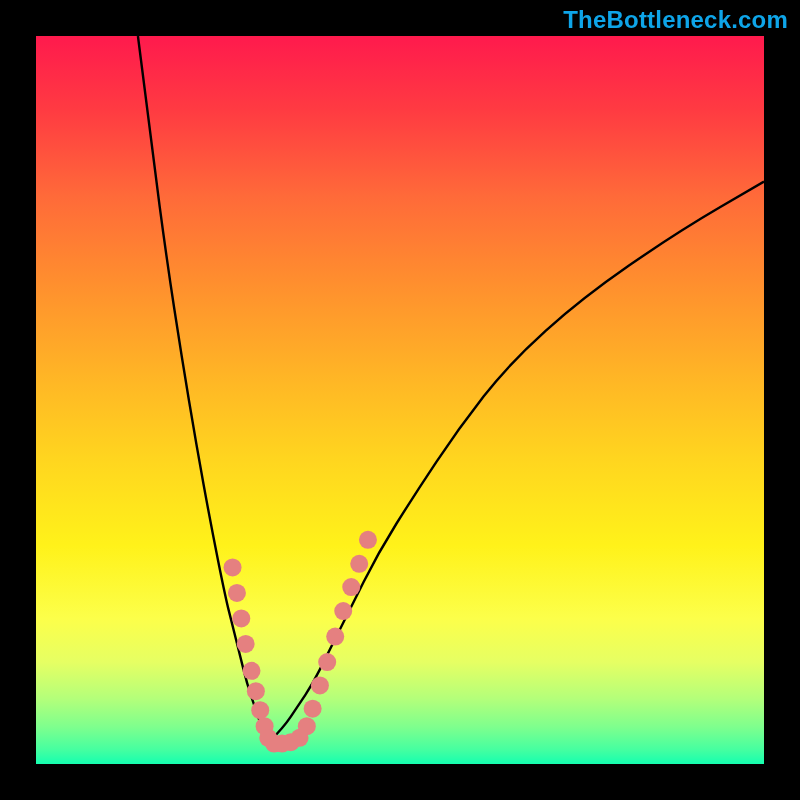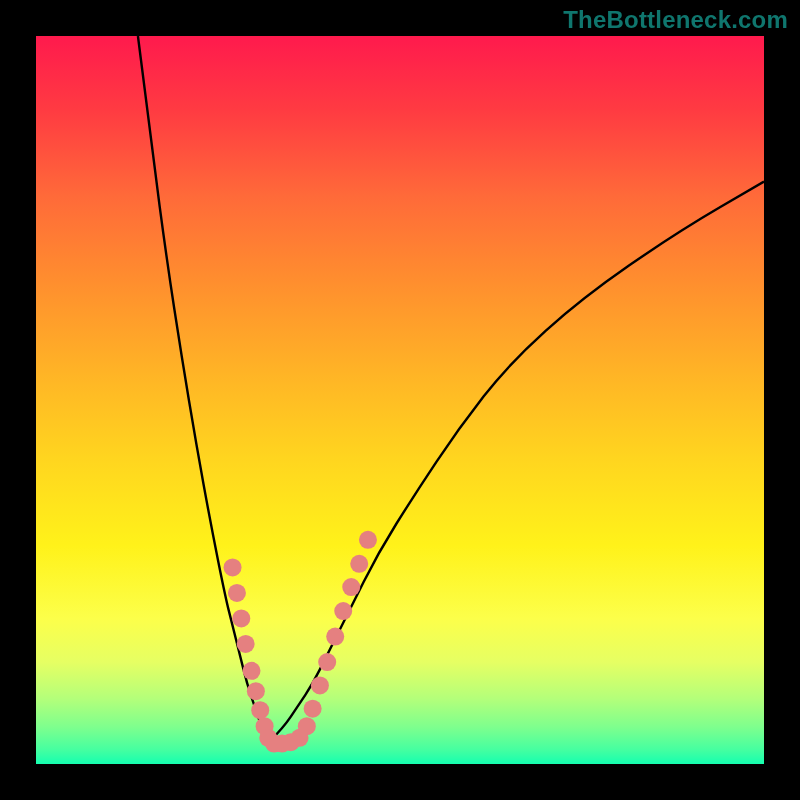--- a/index.html
+++ b/index.html
@@ -40,21 +40,21 @@
       #15ffb0 100%
     );
   }
   .watermark {
     position: absolute;
     top: 6px;
     right: 12px;
     font-family: Arial, Helvetica, sans-serif;
     font-size: 24px;
     font-weight: 600;
-    color: #0f766e;
+    color: #0ea5e9;
     letter-spacing: 0.2px;
   }
   svg.curves {
     position: absolute;
     top: 0;
     left: 0;
   }
   .marker {
     fill: #e58080;
     stroke: none;

